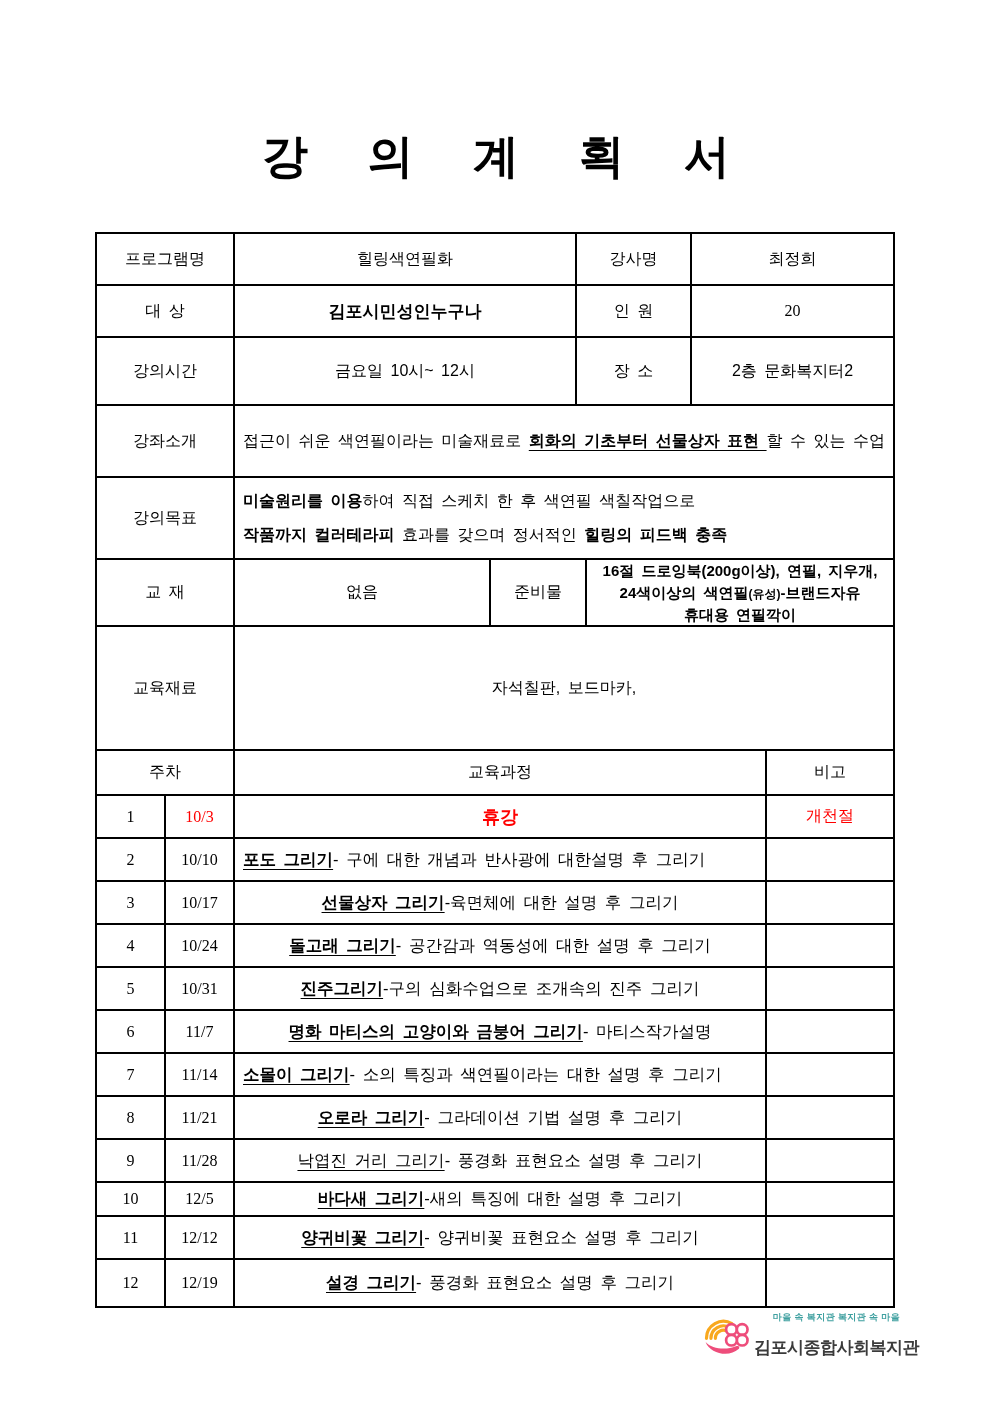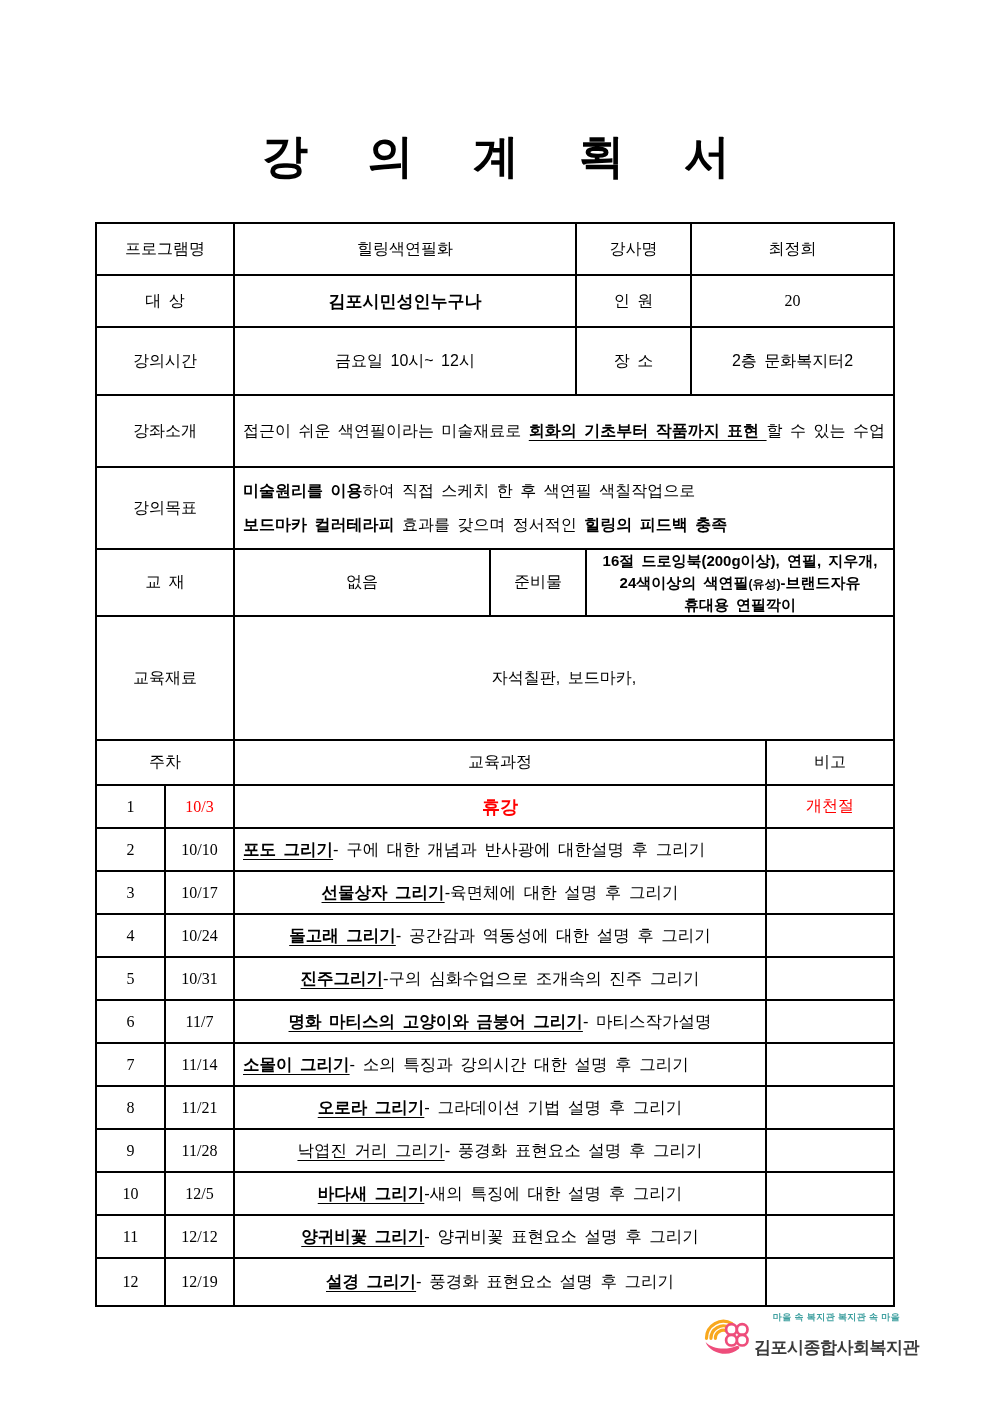--- a/index.html
+++ b/index.html
@@ -10,21 +10,21 @@
     position:relative; overflow:hidden;
   }
   .page-title {
     position:absolute; top:126px; left:0; width:992px;
     text-align:center;
     font-family:"Liberation Serif", serif;
     font-size:46px; font-weight:bold;
     letter-spacing:24px; text-indent:24px;
     white-space:nowrap;
   }
-  .doc { position:absolute; left:95px; top:222px; width:798px; }
+  .doc { position:absolute; left:95px; top:232px; width:798px; }
   table { border-collapse:collapse; table-layout:fixed; width:798px; margin-top:-2px; }
   table.first { margin-top:0; }
   td {
     border:2px solid #000;
     text-align:center; vertical-align:middle;
     font-size:16px; padding:0; overflow:hidden;
     word-spacing:3px;
   }
   .serif { font-family:"Liberation Serif", serif; }
   .bold { font-weight:bold;margin-top:48px; }
@@ -82,27 +82,27 @@
     </table>
 
   <table>
     <colgroup>
         <col style="width:138px">
         <col style="width:660px">
       </colgroup>
     <tbody>
         <tr style="height:72px">
       <td>강좌소개</td>
-      <td class="left"><span>접근이 쉬운 색연필이라는 미술재료로 </span><span class="bold u">회화의 기초부터 작품까지 표현 </span><span>할 수 있는 수업</span></td>
+      <td class="left"><span>접근이 쉬운 색연필이라는 미술재료로 </span><span class="bold u">회화의 기초부터 선물상자 표현 </span><span>할 수 있는 수업</span></td>
     </tr>
     <tr style="height:82px">
       <td>강의목표</td>
       <td class="left">
         <div class="goal-line"><span class="bold">미술원리를 이용</span><span>하여 직접 스케치 한 후 색연필 색칠작업으로</span></div>
-        <div class="goal-line"><span class="bold">보드마카 컬러테라피</span><span> 효과를 갖으며 정서적인 </span><span class="bold">힐링의 피드백 충족</span></div>
+        <div class="goal-line"><span class="bold">작품까지 컬러테라피</span><span> 효과를 갖으며 정서적인 </span><span class="bold">힐링의 피드백 충족</span></div>
       </td>
     </tr>
   </tbody>
     </table>
 
   <table>
     <colgroup>
         <col style="width:138px">
         <col style="width:256px">
         <col style="width:96px">
@@ -182,36 +182,36 @@
         </tr>
         <tr style="height: 43px;">
           <td class="serif">6</td>
           <td class="serif">11/7</td>
           <td class="course-cell"><span class="course-title">명화 마티스의 고양이와 금붕어 그리기</span><span>- 마티스작가설명</span></td>
           <td class=""></td>
         </tr>
         <tr style="height: 43px;">
           <td class="serif">7</td>
           <td class="serif">11/14</td>
-          <td class="course-cell left"><span class="course-title">소몰이 그리기</span><span>- 소의 특징과 강의시간 대한 설명 후 그리기</span></td>
+          <td class="course-cell left"><span class="course-title">소몰이 그리기</span><span>- 소의 특징과 색연필이라는 대한 설명 후 그리기</span></td>
           <td class=""></td>
         </tr>
         <tr style="height: 43px;">
           <td class="serif">8</td>
           <td class="serif">11/21</td>
           <td class="course-cell"><span class="course-title">오로라 그리기</span><span>- 그라데이션 기법 설명 후 그리기</span></td>
           <td class=""></td>
         </tr>
         <tr style="height: 43px;">
           <td class="serif">9</td>
           <td class="serif">11/28</td>
           <td class="course-cell"><span class="course-title nobold">낙엽진 거리 그리기</span><span>- 풍경화 표현요소 설명 후 그리기</span></td>
           <td class=""></td>
         </tr>
-        <tr style="height: 43px;">
+        <tr style="height: 34px;">
           <td class="serif">10</td>
           <td class="serif">12/5</td>
           <td class="course-cell"><span class="course-title">바다새 그리기</span><span>-새의 특징에 대한 설명 후 그리기</span></td>
           <td class=""></td>
         </tr>
         <tr style="height: 43px;">
           <td class="serif">11</td>
           <td class="serif">12/12</td>
           <td class="course-cell"><span class="course-title">양귀비꽃 그리기</span><span>- 양귀비꽃 표현요소 설명 후 그리기</span></td>
           <td class=""></td>

